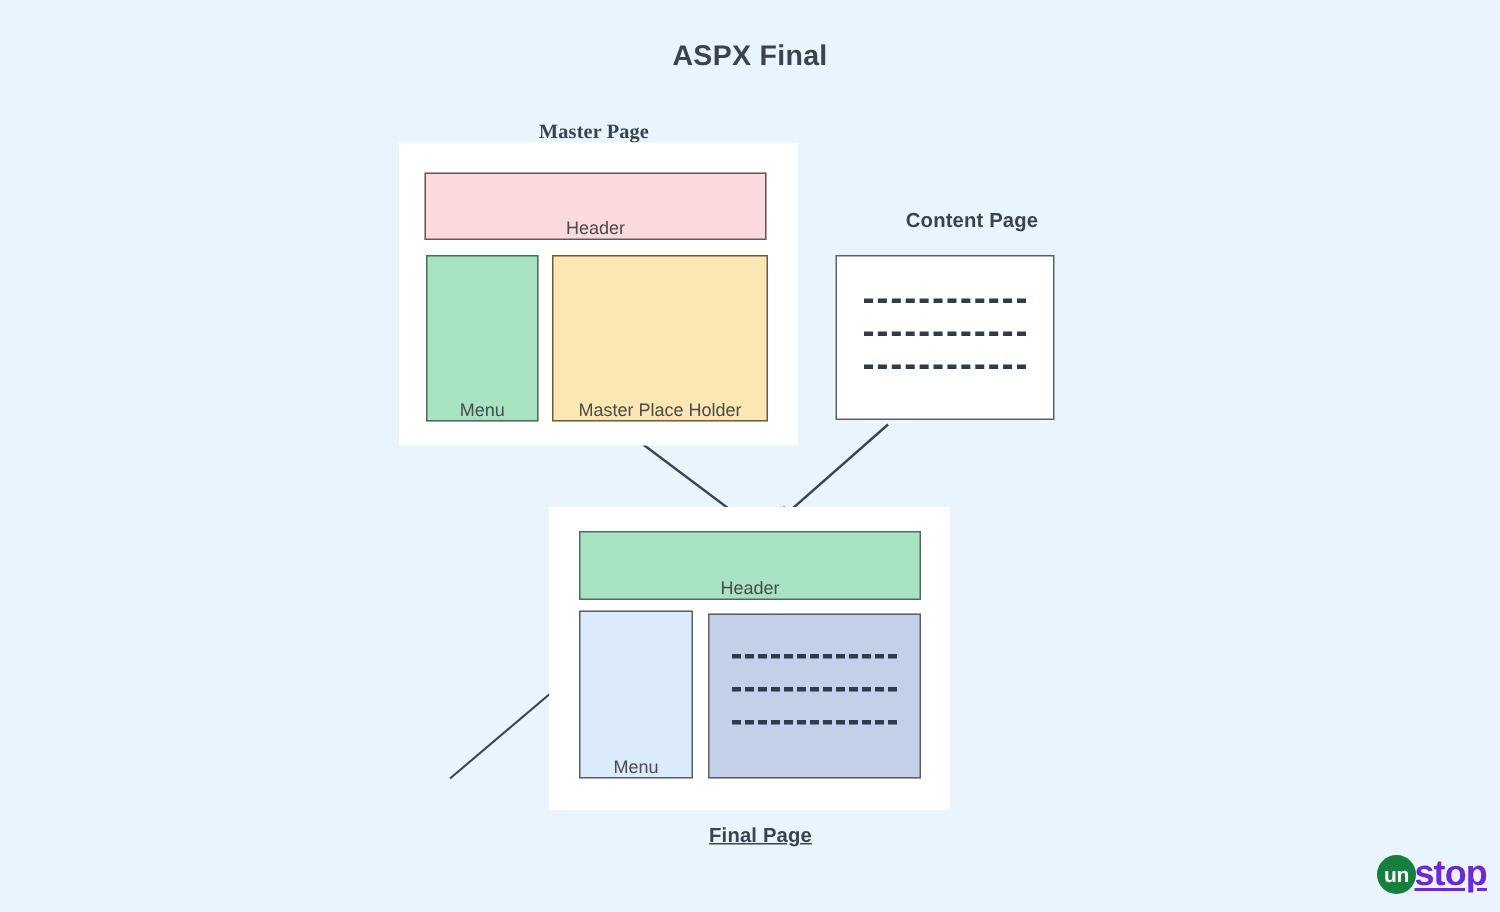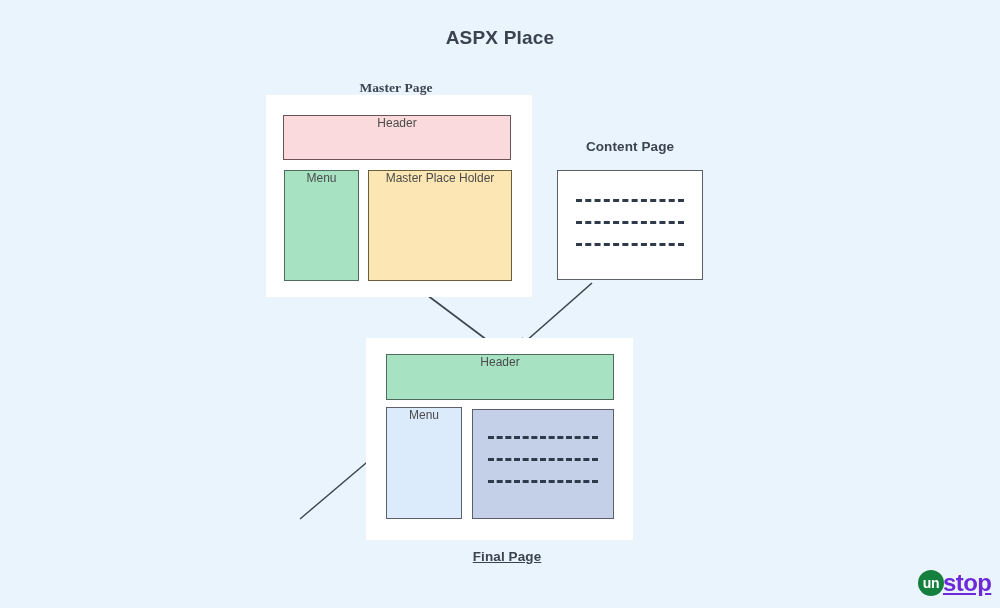--- a/index.html
+++ b/index.html
@@ -35,41 +35,41 @@
 
   
   .section-label {
     font-size: 13.5px;
     font-weight: bold;
     color: #3b4351;
     text-align: center;
     letter-spacing: .1px;
   }
   #master-page-label { left: 296px; top: 80px; width: 200px; font-family: Liberation Serif, serif; }
-  #content-page-label { left: 530px; top: 139px; width: 200px; }
+  #content-page-label { left: 548px; top: 139px; width: 200px; }
   #final-page-label  { left: 407px; top: 549px; width: 200px; text-decoration: underline; }
 
   
   .white-panel {
     background: #ffffff;
   }
   #master-page-panel {
     left: 266px; top: 95px;
     width: 266px; height: 202px;
   }
   #final-page-panel {
     left: 366px; top: 338px;
     width: 267px; height: 202px;
   }
 
   
   .box {
     border: 1.6px solid #5b5b5b;
     display: flex;
-    align-items: flex-start;
+    align-items: flex-end;
     justify-content: center;
     font-size: 12px;
     color: #4b4b4b;
   }
 
   
   #master-header-box {
     left: 283px; top: 115px;
     width: 228px; height: 45px;
     background: #fadadd;
@@ -184,21 +184,21 @@
       </marker>
     </defs>
 
     <line x1="411" y1="283" x2="499" y2="349" stroke="#3b4351" stroke-width="1.6" marker-end="url(#arrowhead)"></line>
 
     <line x1="592" y1="283" x2="517" y2="349" stroke="#3b4351" stroke-width="1.6" marker-end="url(#arrowhead)"></line>
 
     <line x1="300" y1="519" x2="392" y2="441" stroke="#3b4351" stroke-width="1.4"></line>
   </svg>
 
-  <div class="abs" id="page-title">ASPX Place</div>
+  <div class="abs" id="page-title">ASPX Final</div>
 
   <div class="abs section-label" id="master-page-label">Master Page</div>
 
   <div class="abs white-panel" id="master-page-panel"></div>
 
   <div class="abs box" id="master-header-box">
     <span>Header</span>
   </div>
 
   <div class="abs box" id="master-menu-box">

